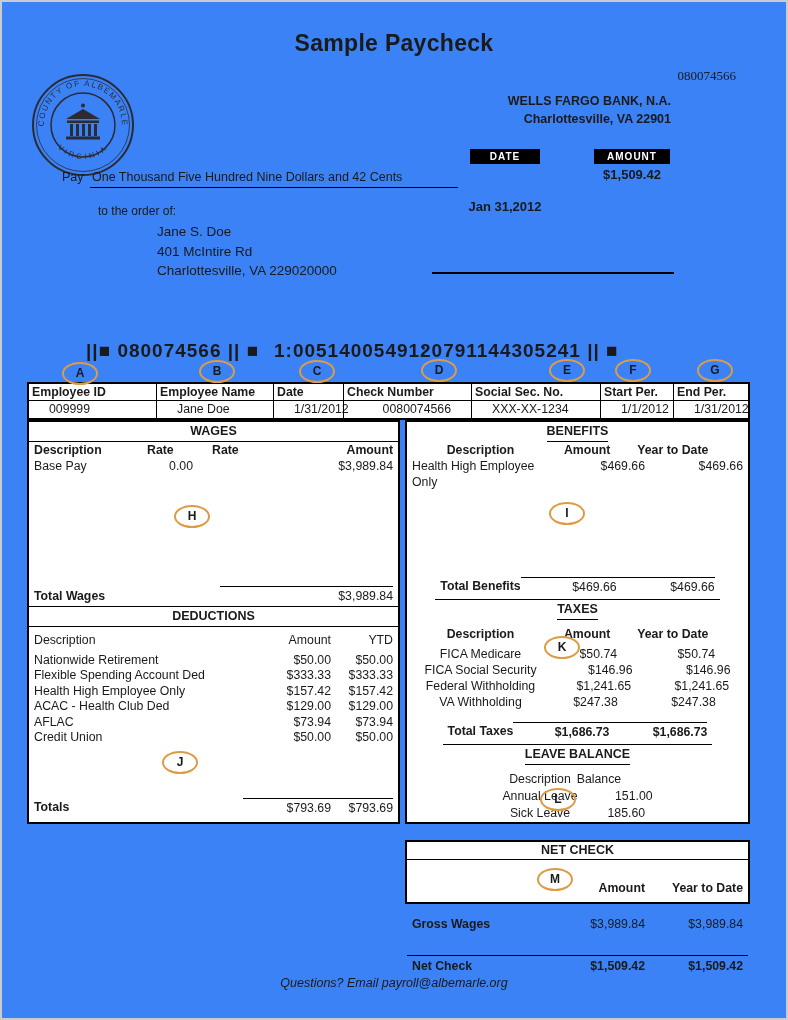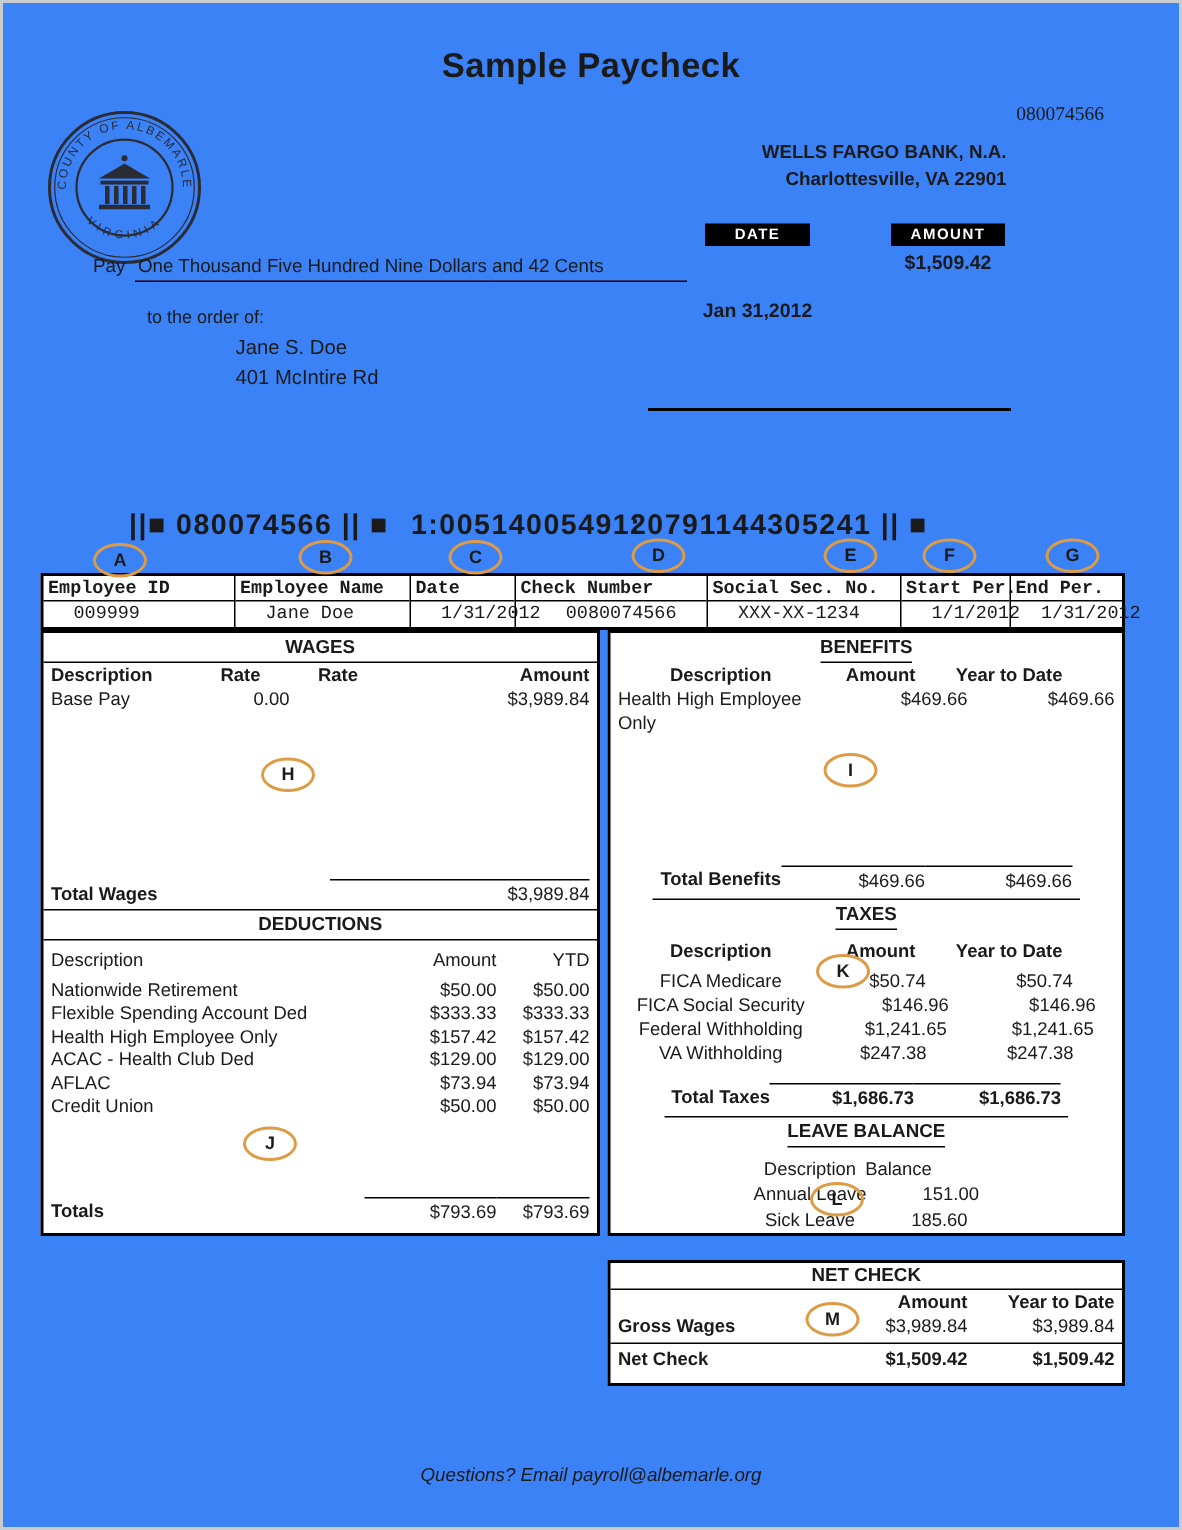--- a/index.html
+++ b/index.html
@@ -32,33 +32,33 @@
   .micr-left { left:84px; } .micr-mid { left:272px; } .micr-right { left:418px; }
 
   
   .marker { position:absolute; width:36px; height:23px;
             border:2.5px solid var(--accent,#DE9B45); border-radius:50%;
             text-align:center; line-height:19px; font-size:12px; font-weight:bold;
             background:transparent; z-index:6; }
 
   
   .emp-table { top:380px; left:25px; width:723px; display:flex;
-               border:2px solid #000; background:#fff;font-family:Liberation Mono, monospace; }
+               border:2px solid #000; background:#fff; }
   .emp-col { border-left:1.5px solid #000; }
   .emp-col:first-child { border-left:none; }
   .emp-h { height:17px; line-height:16px; padding:0 3px; font-weight:bold;
            border-bottom:1.5px solid #000; white-space:nowrap; }
   .emp-v { height:17px; line-height:16px; padding:0 20px; white-space:nowrap; }
   .emp-v.right { text-align:right; }
 
   
   .stub-box { border:2.5px solid #000; background:#fff; display:flex; flex-direction:column; }
   .box-left  { top:418px; left:25px;  width:373px; height:404px; }
   .box-right { top:418px; left:403px; width:345px; height:404px;align-items:center; }
-  .box-net   { top:838px; left:403px; width:345px; height:84px; }
+  .box-net   { top:838px; left:403px; width:345px; height:64px;gap:20px; }
   .sec-title { height:20px; line-height:19px; text-align:center; font-weight:bold;
                font-size:12.5px; border-bottom:1px solid #000; }
   .spacer { flex:1 1 auto; }
   .spacer2 { flex:2.1 1 auto; }
 
   .wages-head,.wages-row { display:grid; grid-template-columns:113px 60px 78px 1fr;
                            padding:1px 5px; }
   .wages-head { font-weight:bold; }
   .wages-row .hours { text-align:right; padding-right:14px; }
   .wages-head .rate,.wages-row .rate { padding-left:5px; }
@@ -142,20 +142,21 @@
   <div class="abs val-date">Jan 31,2012</div>
   <div class="abs val-amount">$1,509.42</div>
 
   <div class="abs pay-label">Pay</div>
   <div class="abs amount-words">One Thousand Five Hundred Nine Dollars and 42 Cents</div>
 
   <div class="abs order-label">to the order of:</div>
   <div class="abs payee-block">
     <div>Jane S. Doe</div>
     <div>401 McIntire Rd</div>
+    <div>Charlottesville, VA  229020000</div>
   </div>
   <div class="abs sig-line"></div>
 
   <div class="abs micr micr-left">||■ 080074566 ||  ■</div>
   <div class="abs micr micr-mid">1:00514005491:</div>
   <div class="abs micr micr-right">20791144305241 || ■</div>
 
   <div class="marker" style="left:60px;top:360px">A</div>
   <div class="marker" style="left:197px;top:358px">B</div>
   <div class="marker" style="left:297px;top:358px">C</div>

